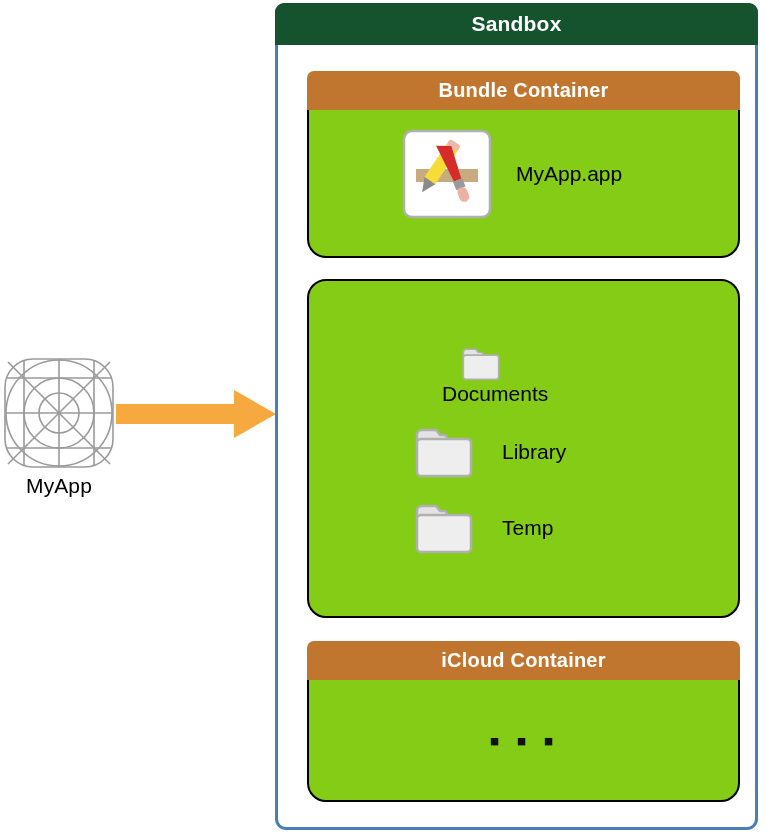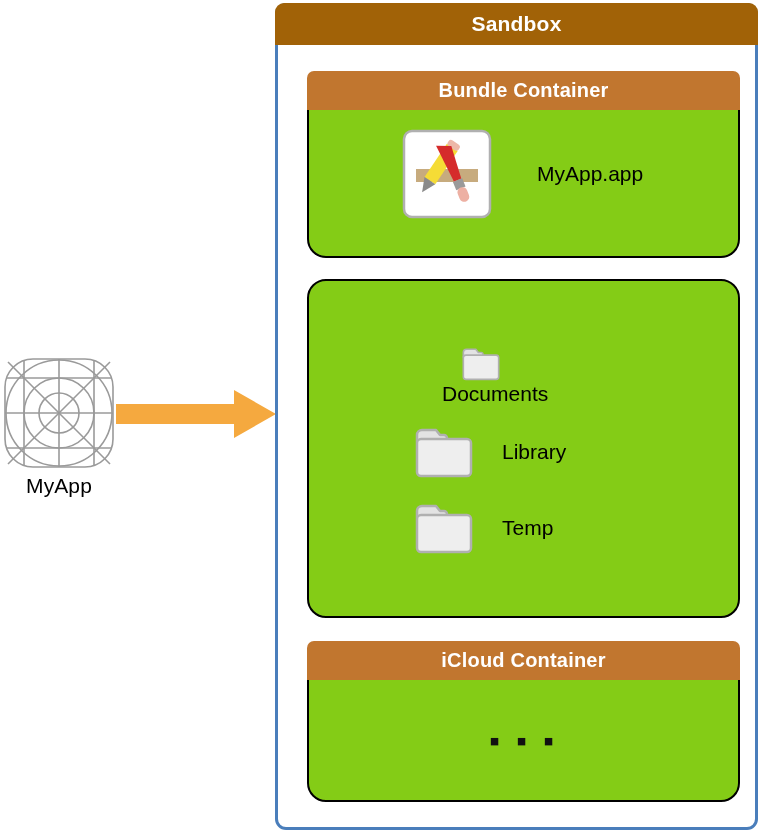--- a/index.html
+++ b/index.html
@@ -66,21 +66,21 @@
     border-radius: 11px;
     background: #ffffff;
     box-sizing: border-box;
   }
   #sandbox-header {
     position: absolute;
     left: -3px;
     top: -3px;
     width: 483px;
     height: 42px;
-    background: #a16207;
+    background: #14532d;
     border-radius: 9px 9px 0 0;
     box-sizing: border-box;
     display: flex;
     align-items: center;
     justify-content: center;
   }
   #sandbox-header .hdr-text {
     color: #ffffff;
     font-size: 21px;
     font-weight: bold;
@@ -143,21 +143,21 @@
     white-space: nowrap;
   }
 
   
   #bundle-app-row {
     left: 93px;
     top: 16px;
     height: 96px;
   }
   #bundle-app-row .entry-label {
-    margin-left: 45px;
+    margin-left: 24px;
   }
   #myapp-app-icon {
     width: 90px;
     height: 90px;
   }
 
   
   .folder-row { left: 105px; height: 60px; }
   #row-documents { top: 28px; flex-direction: column; }
   #row-library   { top: 104px; }

